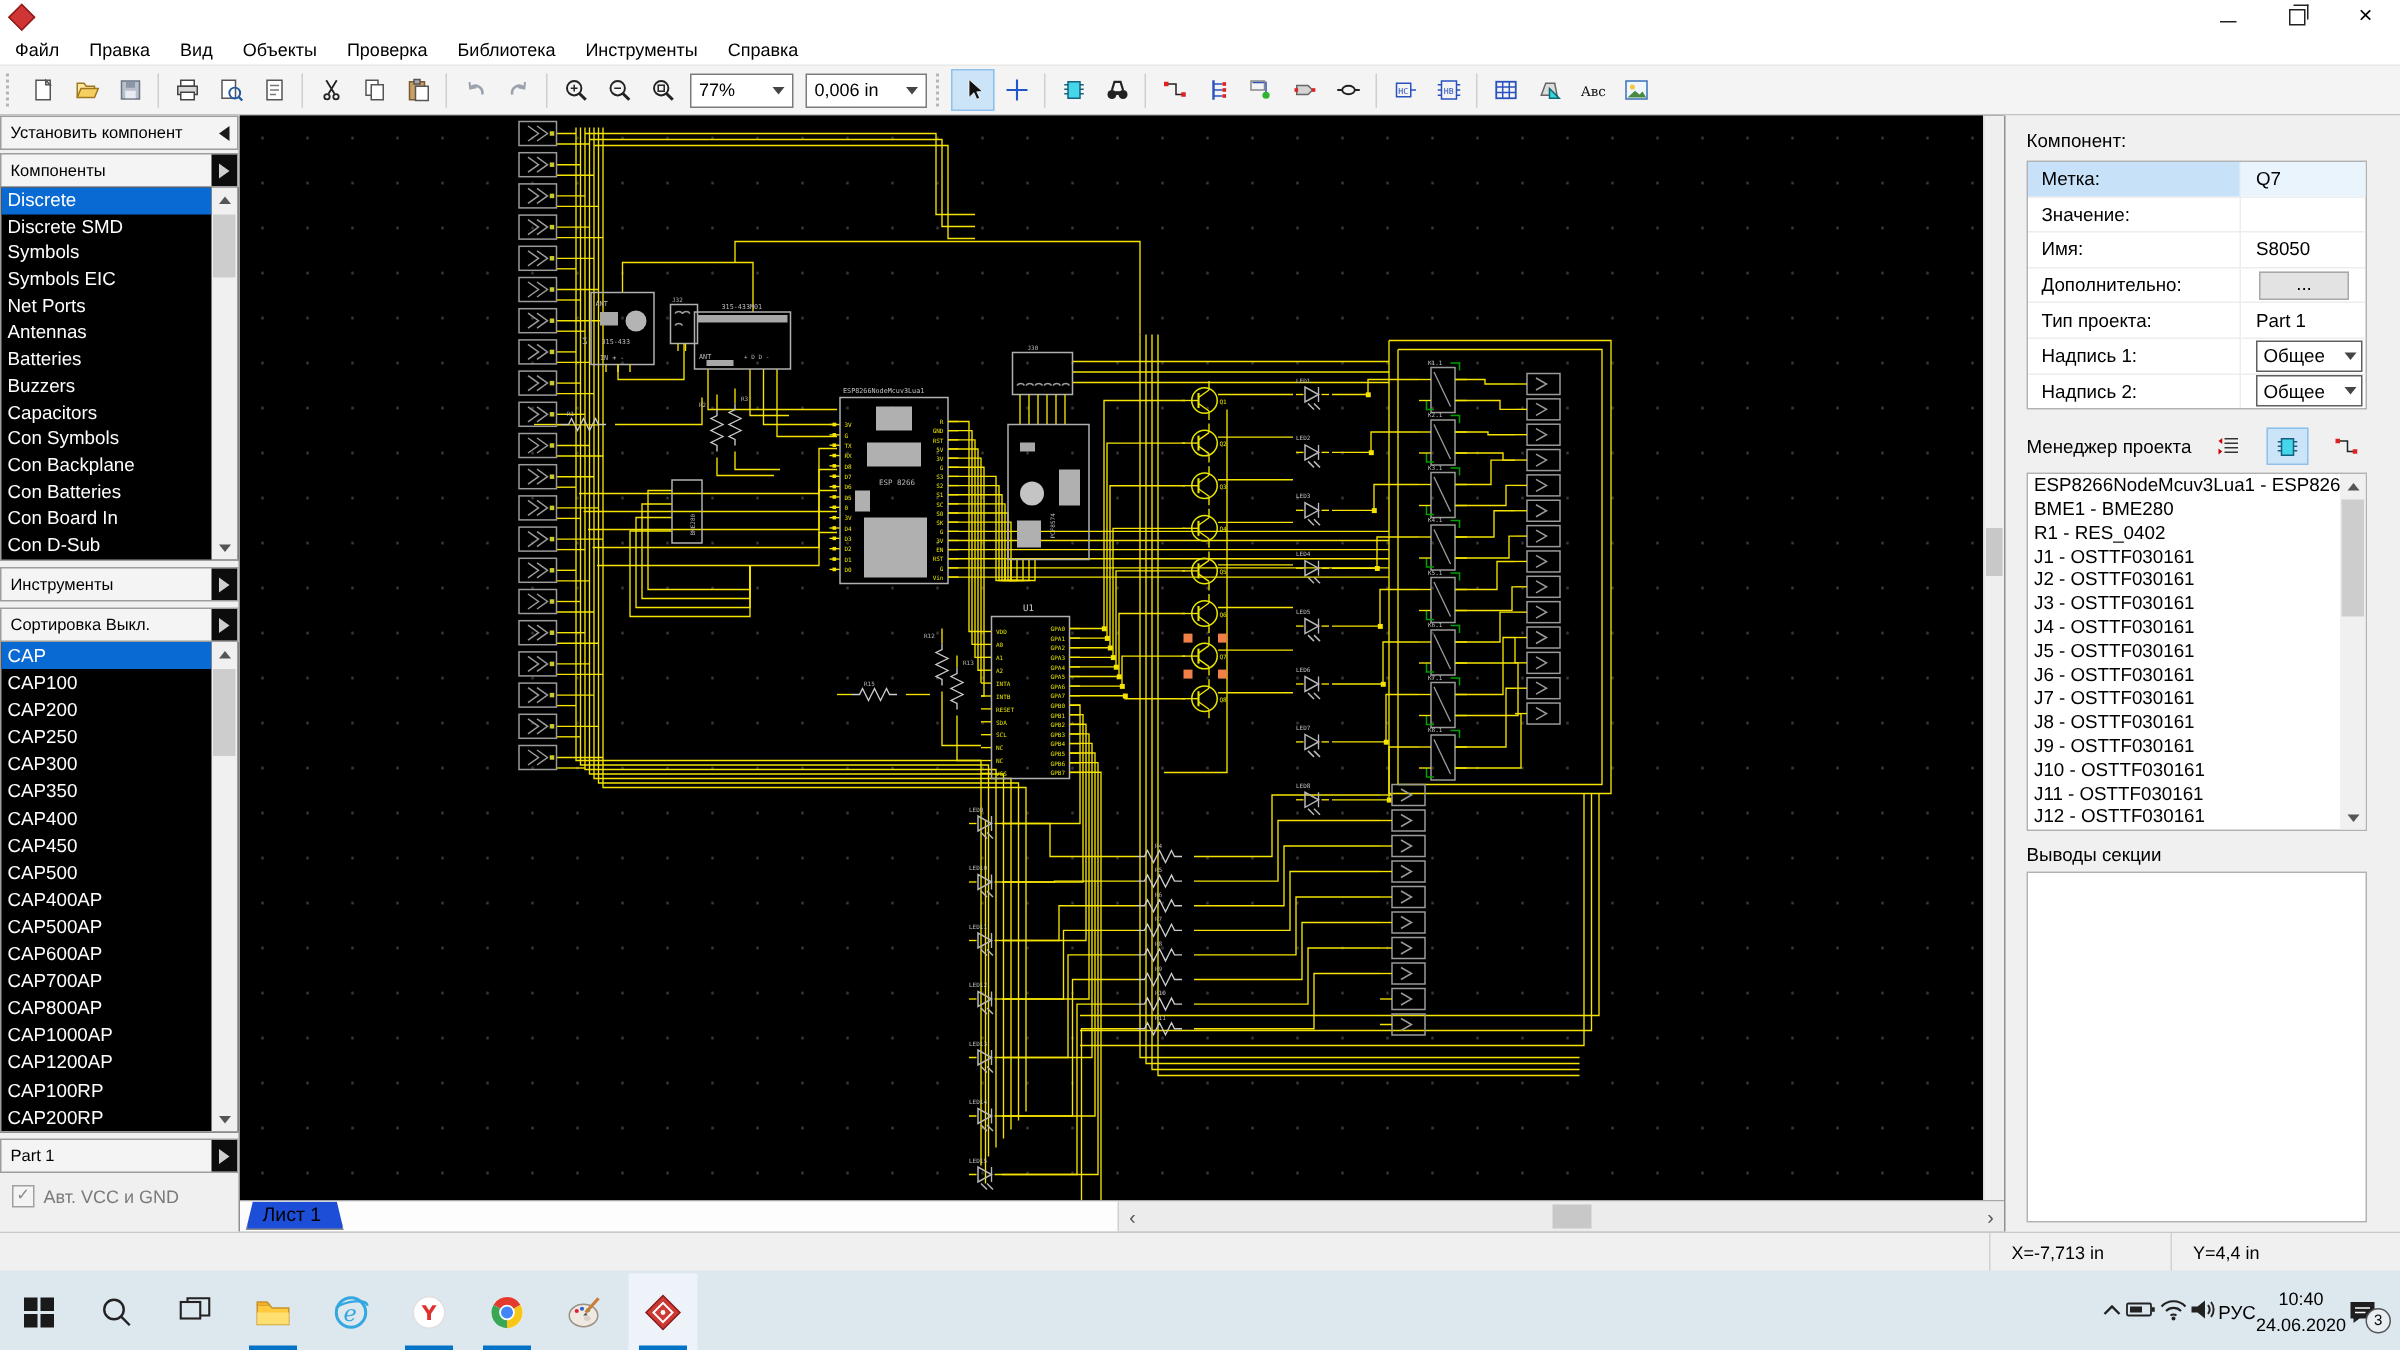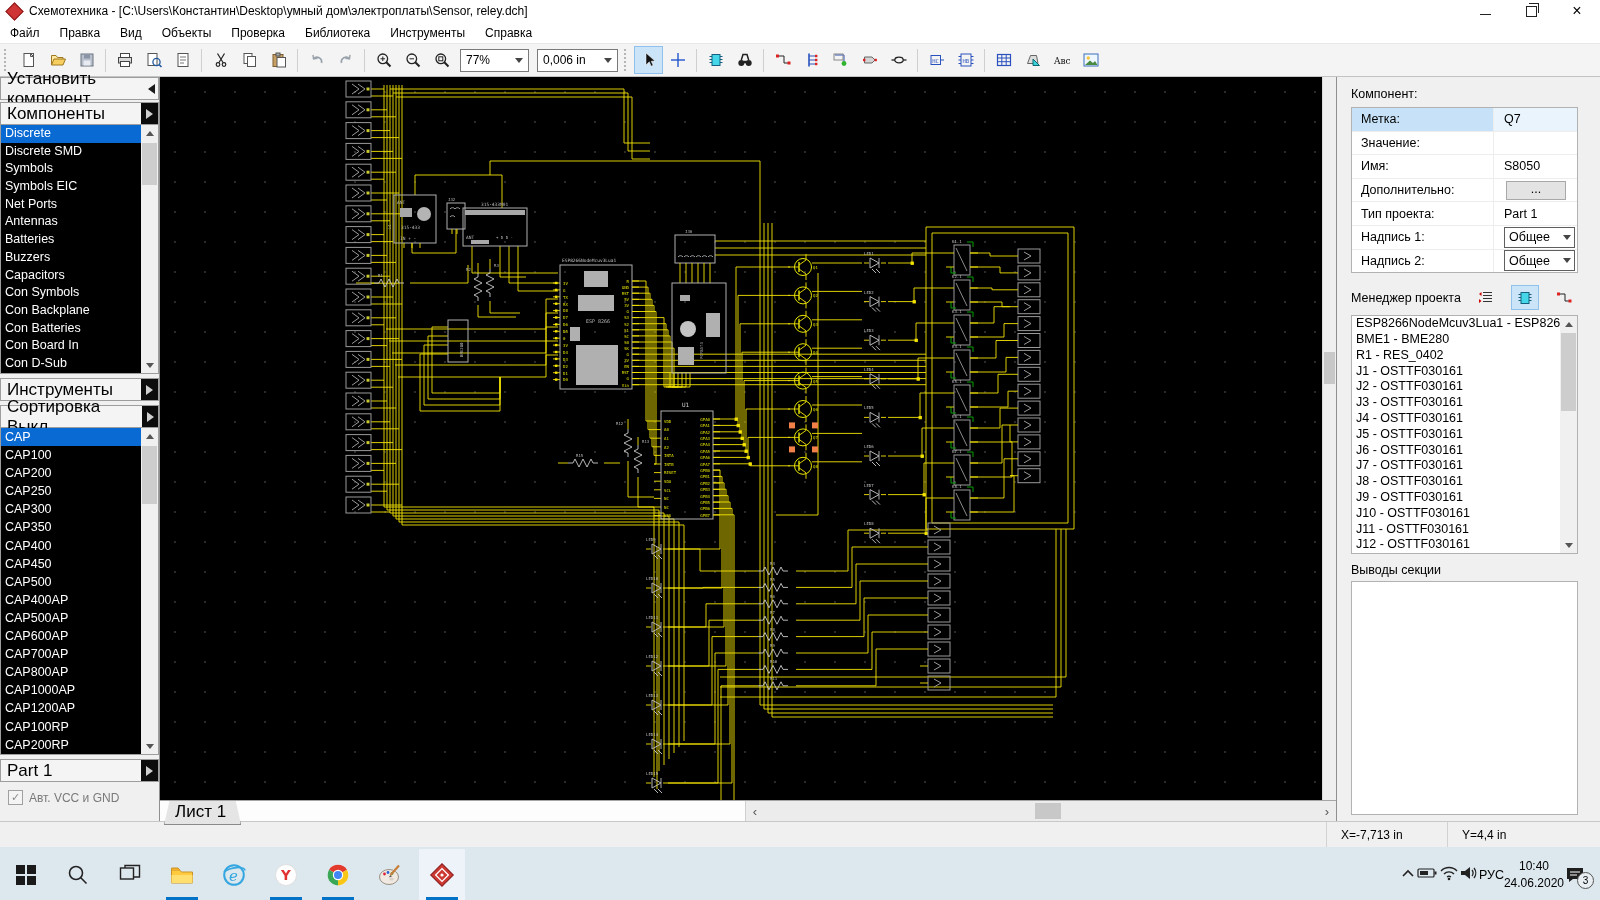--- a/index.html
+++ b/index.html
@@ -24,21 +24,21 @@
   .tbtn{width:27px;height:26px;display:flex;align-items:center;justify-content:center;border:1px solid transparent;}
   .tbtn.active{background:#cce4f7;border-color:#8ec1ec;}
   .tsep{width:1px;height:23px;background:#cfcfcf;margin:0 4px;}
   .combo{height:21px;border:1px solid #7a7a7a;background:#fff;display:flex;align-items:center;justify-content:space-between;padding:0 2px 0 5px;margin:0 4px;}
   .combo .cv{font-size:12px;}
   .dnarrow{width:0;height:0;border-left:4px solid transparent;border-right:4px solid transparent;border-top:5px solid #444;margin:0 3px;}
   
   .main{display:flex;height:744px;}
   
   .sidebar{width:160px;background:#f0f0f0;border-right:1px solid #909090;display:flex;flex-direction:column;box-sizing:border-box;}
-  .shead{height:23px;background:#f4f4f4;border:1px solid #9d9d9d;display:flex;align-items:center;font-size:17px;padding-left:6px;justify-content:space-between;box-sizing:border-box;margin-top:2px;}
+  .shead{height:23px;background:#f4f4f4;border:1px solid #9d9d9d;display:flex;align-items:center;font-size:11px;padding-left:6px;justify-content:space-between;box-sizing:border-box;margin-top:2px;}
   .arrbtn{width:17px;height:21px;display:flex;align-items:center;justify-content:center;}
   .arrbtn.dark{background:#0c0c0c;}
   .tri-left{width:0;height:0;border-top:5px solid transparent;border-bottom:5px solid transparent;border-right:7px solid #1a1a1a;}
   .tri-right{width:0;height:0;border-top:5px solid transparent;border-bottom:5px solid transparent;border-left:7px solid #cfcfcf;}
   .slistwrap{display:flex;border:1px solid #9d9d9d;border-top:none;background:#000;}
   .slist{flex:1;overflow:hidden;color:#fff;font-size:12.5px;}
   .srow{height:17.7px;line-height:17.7px;padding-left:4px;white-space:nowrap;}
   .srow.sel{background:#0a6ad4;}
   .caplist .srow{height:18.1px;line-height:18.1px;}
   .vscroll{width:17px;background:#f0f0f0;display:flex;flex-direction:column;}
@@ -49,22 +49,22 @@
   .vthumb{position:absolute;left:1px;right:1px;background:#cdcdcd;}
   .vccrow{height:25px;display:flex;align-items:center;gap:6px;padding-left:8px;color:#7a7a7a;margin-top:3px;}
   .cbbox{width:13px;height:13px;border:1px solid #a0a0a0;background:#f4f4f4;display:flex;align-items:center;justify-content:center;color:#8a8a8a;font-size:11px;line-height:1;}
   
   .cwrap{position:relative;flex:1;background:#000;}
   #schem{position:absolute;left:0;top:0;}
   .cvscroll{position:absolute;top:0;right:0;width:13px;bottom:20px;background:#efefef;border-left:1px solid #dcdcdc;}
   .cthumb{position:absolute;left:1px;right:1px;top:38%;height:32px;background:#c8c8c8;}
   .sheetbar{position:absolute;left:0;right:0;bottom:0;height:20px;display:flex;background:#fff;border-top:1px solid #a5a5a5;}
   .tabstrip{width:585px;background:#fdfdfd;display:flex;align-items:flex-start;border-right:1px solid #d0d0d0;}
-  .sheettab{margin-left:4px;padding:1px 14px 2px 10px;background:#e5e5e5;border:1px solid #8a8a8a;border-top:none;
-            clip-path:polygon(7% 0,93% 0,100% 100%,0 100%);font-size:17px;}
+  .sheettab{margin-left:4px;padding:1px 14px 2px 10px;background:#1d4ed8;border:1px solid #8a8a8a;border-top:none;
+            clip-path:polygon(7% 0,93% 0,100% 100%,0 100%);font-size:13px;}
   .hscroll{flex:1;background:#ececec;display:flex;align-items:stretch;}
   .harrow{width:18px;display:flex;align-items:center;justify-content:center;color:#555;font-size:13px;}
   .htrack{flex:1;position:relative;}
   .hthumb{position:absolute;top:2px;bottom:2px;left:49%;width:26px;background:#c8c8c8;}
   
   .rightpanel{width:264px;background:#f0f0f0;border-left:1px solid #909090;box-sizing:border-box;padding:8px 22px 0 14px;font-size:12.5px;}
   .rlabel{margin:2px 0 6px 0;}
   .propgrid{background:#fff;border:1px solid #b2b2b2;}
   .prow{display:flex;height:22.6px;border-bottom:1px solid #ededed;align-items:center;}
   .prow:last-child{border-bottom:none;}
@@ -101,21 +101,20 @@
   .badge{position:absolute;right:-8px;bottom:-4px;width:15px;height:15px;border-radius:50%;background:#e9eef2;border:1px solid #555;
          display:flex;align-items:center;justify-content:center;font-size:10px;}
 </style>
 </head>
 <body>
 
 <div class="screen">
 
   <div class="titlebar">
     <span class="appicon"></span>
-    <span class="title">Схемотехника - [C:\Users\Константин\Desktop\умный дом\электроплаты\Sensor, reley.dch]</span>
     <div class="winbtns">
       <div class="wb">
           <span class="glyph-min"></span>
         </div>
       <div class="wb">
           <span class="glyph-restore"></span>
         </div>
       <div class="wb">
           <span class="glyph-close">×</span>
         </div>

